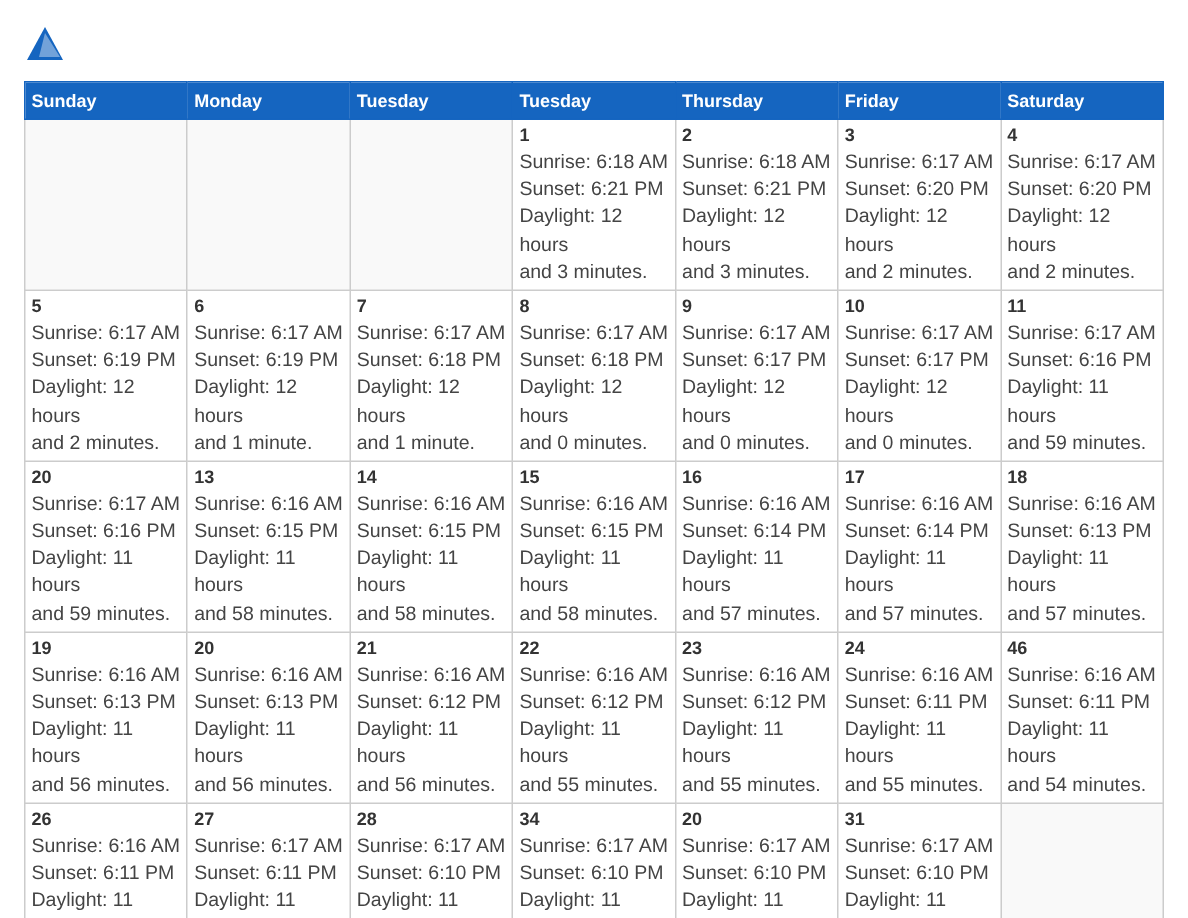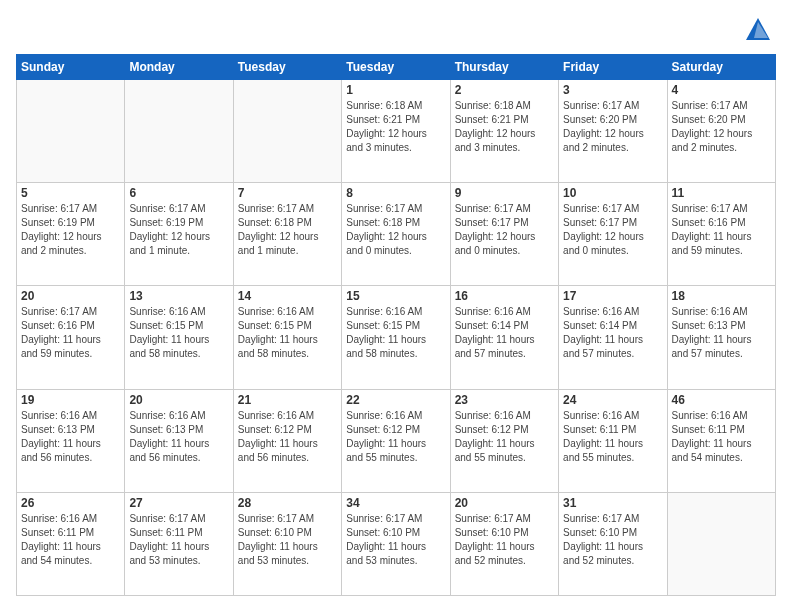--- a/index.html
+++ b/index.html
@@ -9,21 +9,20 @@
       font-family: Arial, sans-serif;
       background: #fff;
       overflow: hidden;
     }
     .page {
       width: 792px;
       height: 612px;
       padding: 16px;
       display: flex;
       flex-direction: column;
-      align-items: flex-end;
     }
     .header {
       display: flex;
       justify-content: space-between;
       align-items: flex-start;
       margin-bottom: 10px;
     }
     .logo {
       display: flex;
       align-items: center;
@@ -83,21 +82,21 @@
     .day-num {
       font-size: 12px;
       font-weight: bold;
       color: #333;
       display: block;
       margin-bottom: 2px;
     }
     .day-info {
       line-height: 1.4;
       color: #444;
-      font-size: 10px;
+      font-size: 13px;
     }
   </style>
 </head>
 <body>
 
 <div class="page">
   <div class="header">
     <div class="logo">
       <svg class="logo-icon" viewBox="0 0 28 28">
         <polygon points="14,2 26,24 2,24" fill="#1565c0"></polygon>

